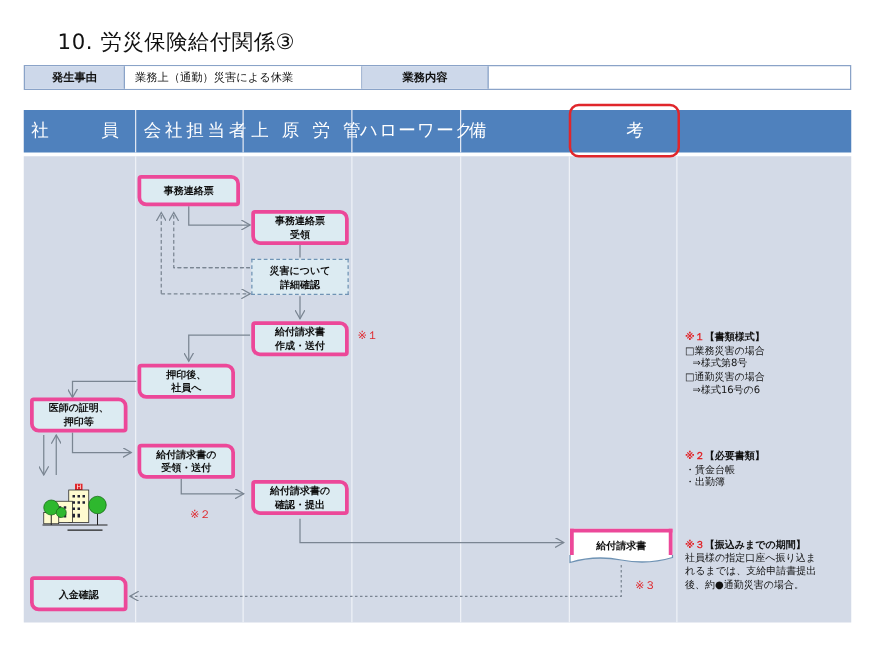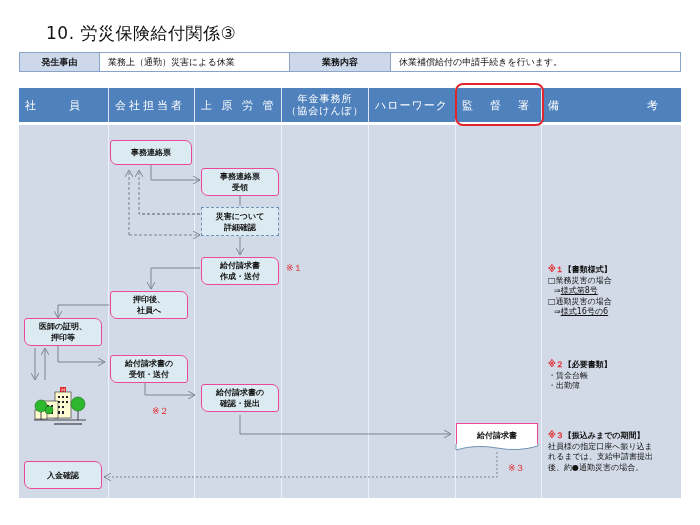--- a/index.html
+++ b/index.html
@@ -5,64 +5,58 @@
   * { box-sizing: border-box; margin: 0; padding: 0; }
   body { width: 700px; height: 525px; background: #ffffff; position: relative; overflow: hidden;
          font-family: "DejaVu Sans", "Liberation Sans", sans-serif; color: #111; }
   .title { position: absolute; left: 46px; top: 22px; font-size: 17px; color: #111; letter-spacing: 0.5px; }
   .info { position: absolute; left: 19px; top: 52px; width: 662px; height: 20px; display: flex;
           border: 1px solid #8aa3c8; font-size: 9px; }
   .info .lbl { background: #cdd8ea; font-weight: bold; display: flex; align-items: center; justify-content: center; border-right: 1px solid #8aa3c8; }
   .info .val { background: #fff; display: flex; align-items: center; padding-left: 8px; border-right: 1px solid #8aa3c8; }
   .info .val:last-child { border-right: none; }
   .header { position: absolute; left: 19px; top: 88px; width: 662px; height: 34px; display: flex; background: #4f81bd; }
-  .hcell { color: #fff; font-size: 11px; border-right: 1px solid #dfe6f2; display: flex; align-items: center; padding: 0 6px;
+  .hcell { color: #fff; font-size: 14px; border-right: 1px solid #dfe6f2; display: flex; align-items: center; padding: 0 6px;
            letter-spacing: 3px; white-space: nowrap; }
   .hcell:last-child { border-right: none; }
   .hcell.two { flex-direction: column; justify-content: center; font-size: 10px; letter-spacing: 1px; line-height: 12px; padding: 0 4px; }
   .body { position: absolute; left: 19px; top: 125px; width: 662px; height: 373px; display: flex; background: #d3dae7; }
   .bcol { border-right: 1px solid #eef1f7; height: 100%; }
   .bcol:last-child { border-right: none; }
-  .box { position: absolute; background: #dcebf2; border: 1px solid #ec4899; border-radius: 3px 7px 3px 7px;
+  .box { position: absolute; background: #dcebf2; border: 3px solid #ec4899; border-radius: 3px 7px 3px 7px;
          font-size: 8px; font-weight: bold; text-align: center; display: flex; flex-direction: column;
          align-items: center; justify-content: center; line-height: 11px; color: #111; }
   .box.dashed { border: 1px dashed #6f93b4; border-radius: 0; }
   .box.doc { background: #ffffff; border-radius: 0; border-bottom: none; }
   .note-red { position: absolute; color: #e0262b; font-size: 9px; }
   .remark { position: absolute; left: 548px; font-size: 8px; line-height: 10.5px; color: #111; }
   .remark .head { font-weight: bold; }
   .remark .red { color: #e0262b; font-weight: bold; }
-  .remark .link { text-decoration: underline; }
+  .remark .link { }
   .highlight { position: absolute; left: 455px; top: 83px; width: 89px; height: 43px; border: 2px solid #e0262b; border-radius: 8px; }
   svg.arrows { position: absolute; left: 0; top: 0; width: 700px; height: 525px; pointer-events: none; }
 </style>
 </head>
 <body>
 
 <div class="title">10. 労災保険給付関係③</div>
 
 <div class="info">
   <div class="lbl" style="width:80px">発生事由</div>
   <div class="val" style="width:190px">業務上（通勤）災害による休業</div>
   <div class="lbl" style="width:101px">業務内容</div>
-  <div class="val" style="flex:1">休業補償給付の申請手続きを行います。</div>
 </div>
 
 <div class="header">
   <div class="hcell" style="width:90px;justify-content:space-between;letter-spacing:0">
       <span>社　　　員</span>
     </div>
   <div class="hcell" style="width:86px">会社担当者</div>
   <div class="hcell" style="width:87px">上 原 労 管</div>
-  <div class="hcell two" style="width:87px">
-    <span>年金事務所</span>
-    <span>（協会けんぽ）</span>
-  </div>
   <div class="hcell" style="width:87px;letter-spacing:1px">ハローワーク</div>
-  <div class="hcell" style="width:86px">監　督　署</div>
   <div class="hcell" style="flex:1;letter-spacing:0">備　　　　　　　　考</div>
 </div>
 
 <div class="body">
   <div class="bcol" style="width:90px"></div>
   <div class="bcol" style="width:86px"></div>
   <div class="bcol" style="width:87px"></div>
   <div class="bcol" style="width:87px"></div>
   <div class="bcol" style="width:87px"></div>
   <div class="bcol" style="width:86px"></div>

